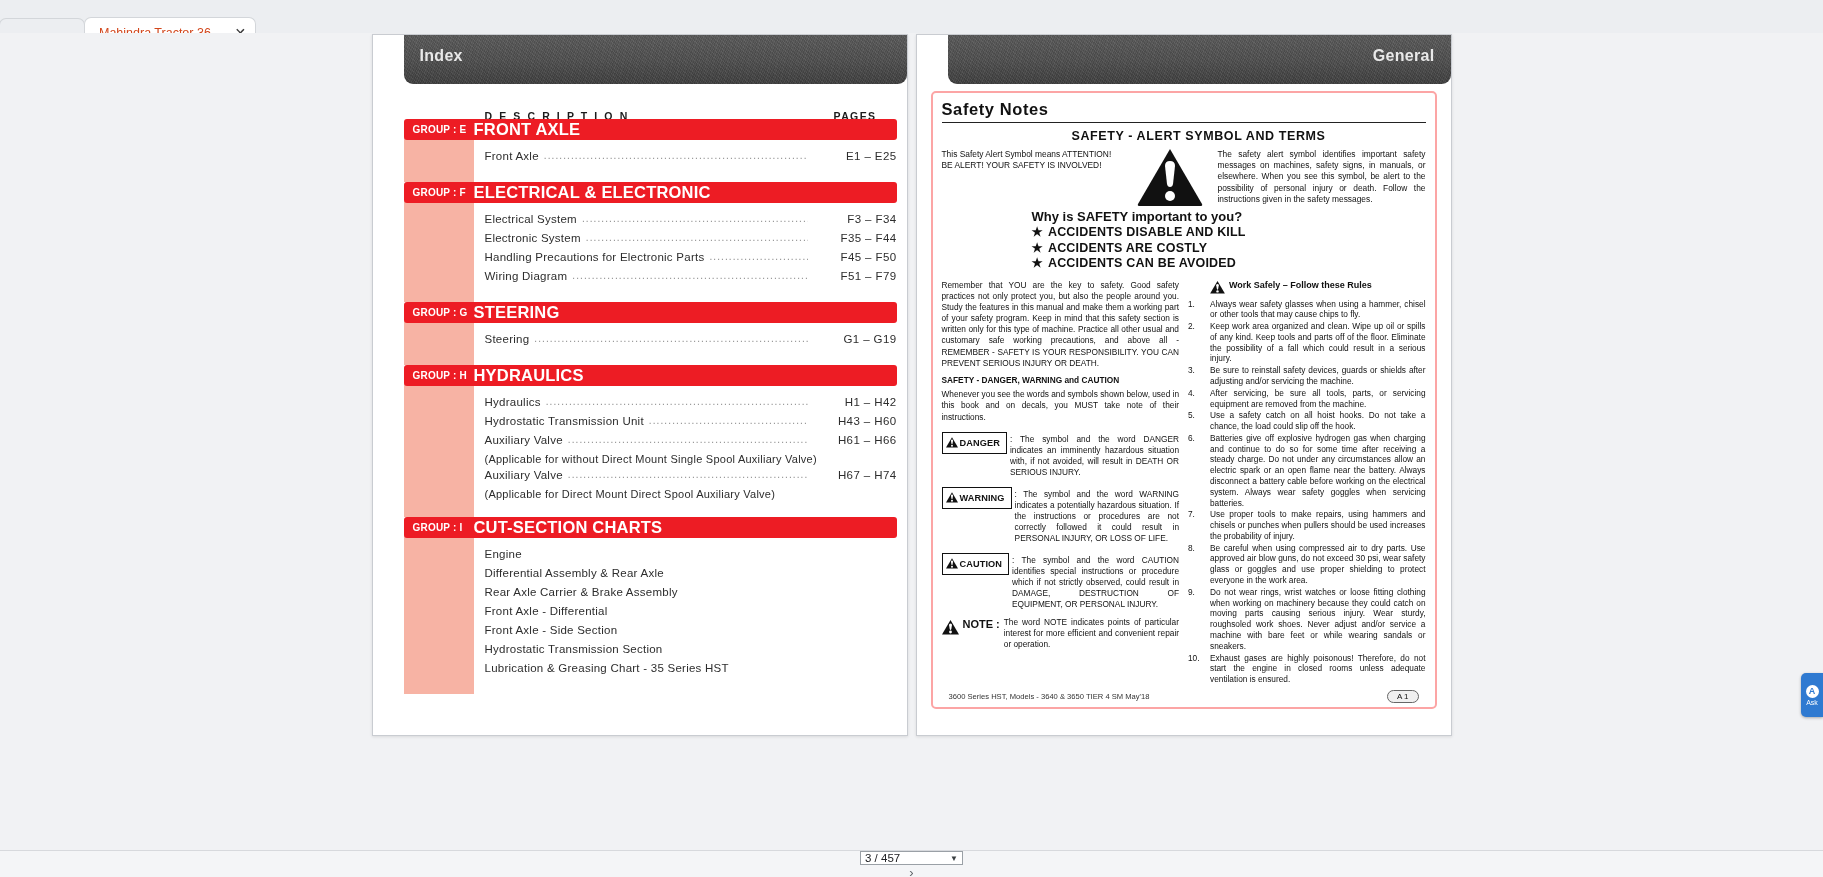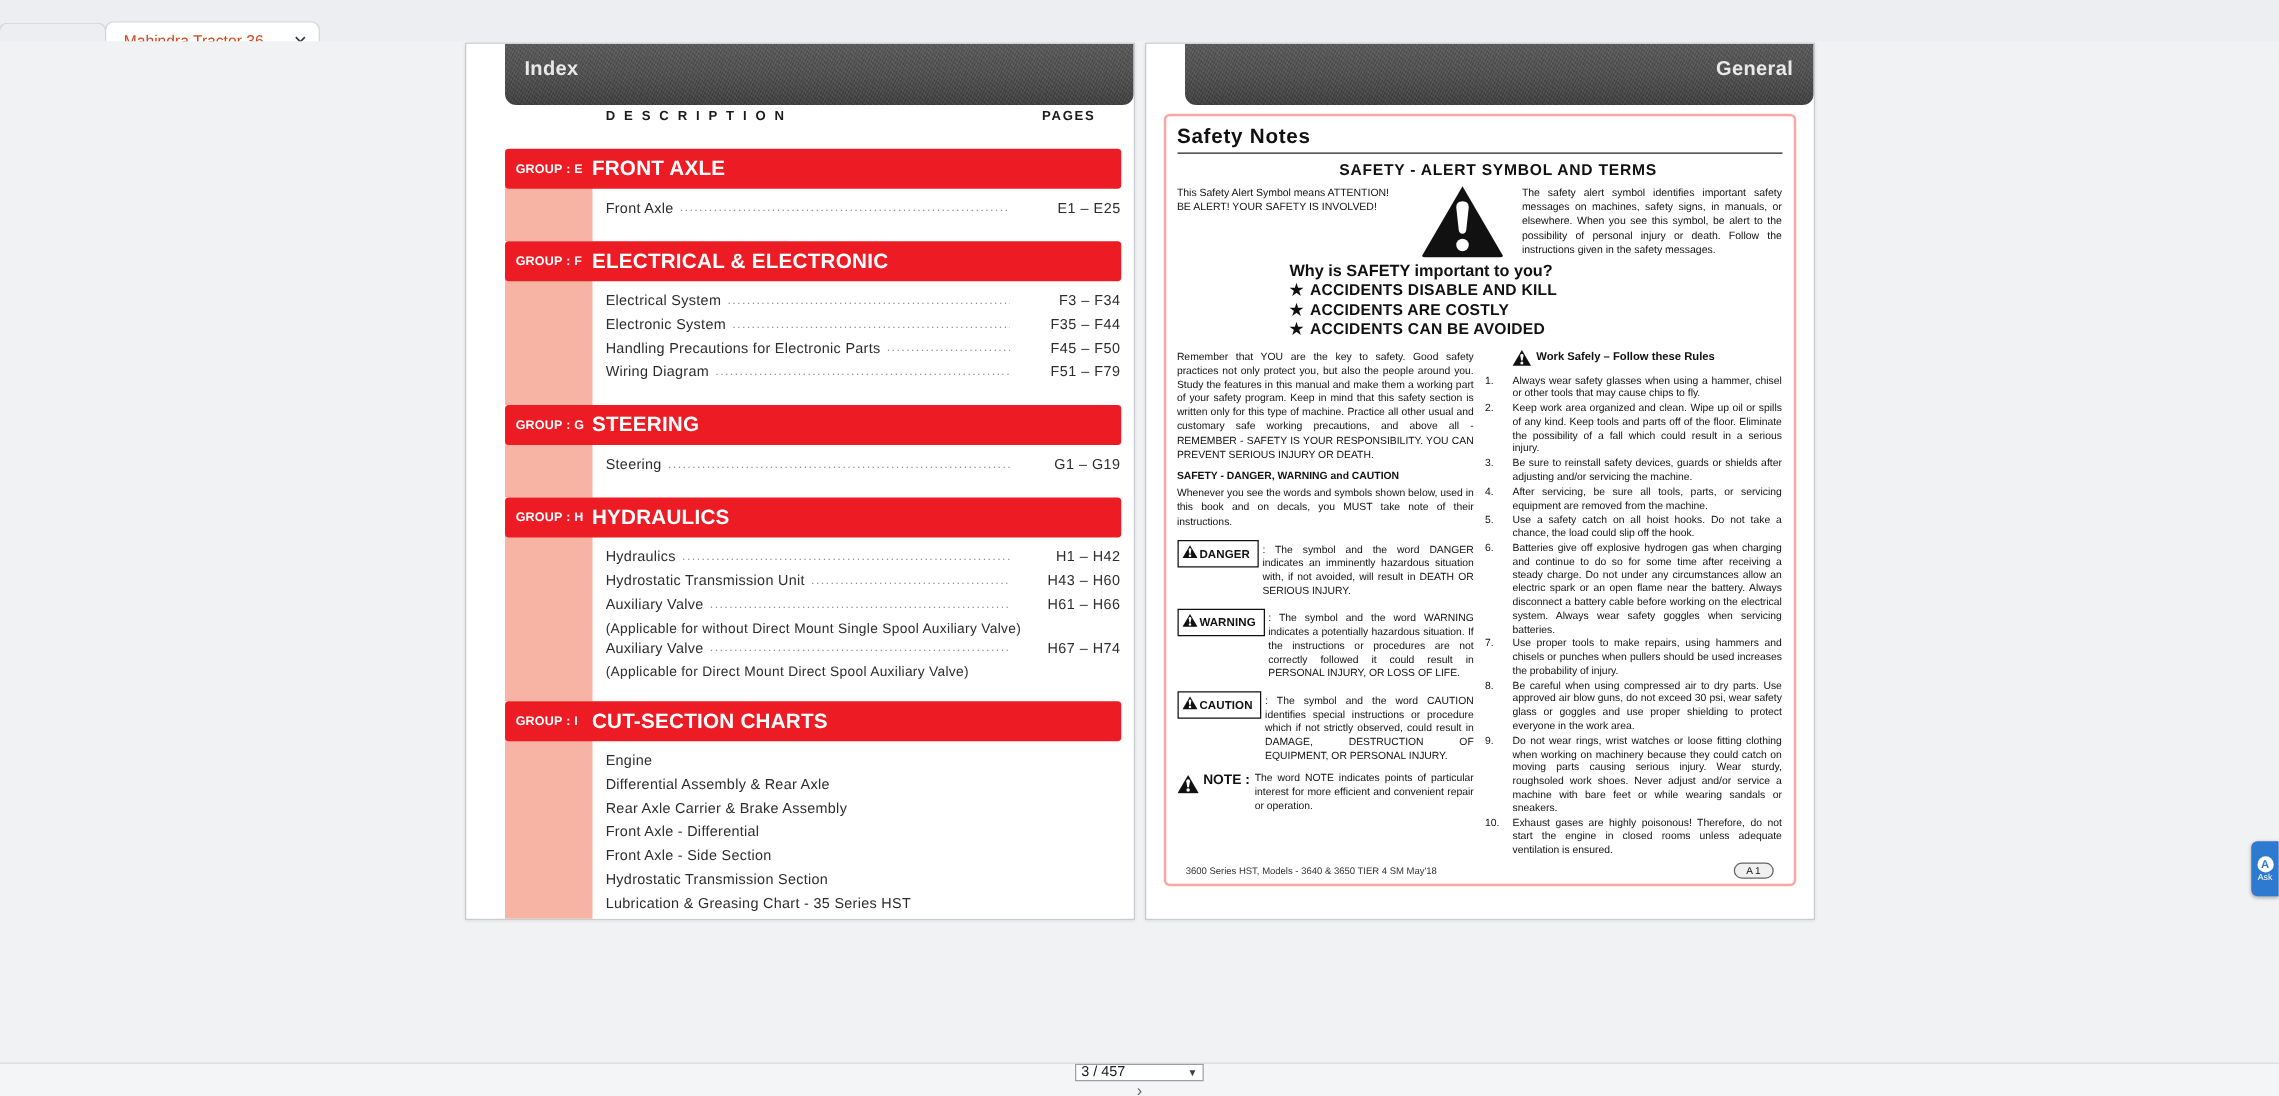--- a/index.html
+++ b/index.html
@@ -95,40 +95,40 @@
     font-weight: bold;
     color: #e9e9e9;
     letter-spacing: .3px;
   }
   .band-label.left  { left: 16px; }
   .band-label.right { right: 16px; }
 
   
   .idx-head {
     position: absolute;
-    top: 52px; left: 0; right: 0;
+    top: 75px; left: 0; right: 0;
     height: 14px;
   }
   .idx-head span {
     position: absolute;
     font-size: 10.5px;
     font-weight: bold;
     color: #1b1b1b;
     letter-spacing: 2.1px;
   }
   .idx-head .desc  { left: 112px; }
   .idx-head .pages { right: 30px; letter-spacing: 1.4px; }
 
   .idx-body {
     position: absolute;
     top: 84px; left: 31px; right: 10px; bottom: 8px;
   }
   .grp-block { position: relative; }
   .grp-bar {
-    height: 32px;
+    height: 21px;
     background: #ed1c24;
     border-radius: 3px;
     display: flex;
     align-items: center;
     position: relative;
     z-index: 2;
   }
   .grp-code {
     width: 70px;
     flex: none;

